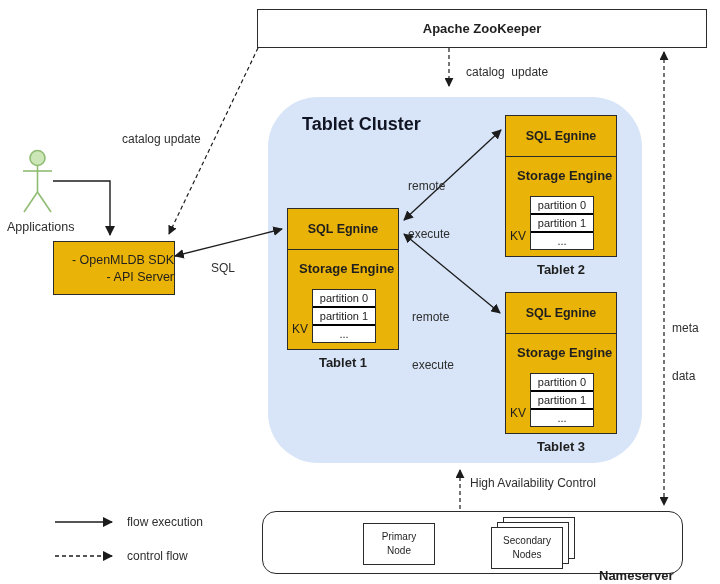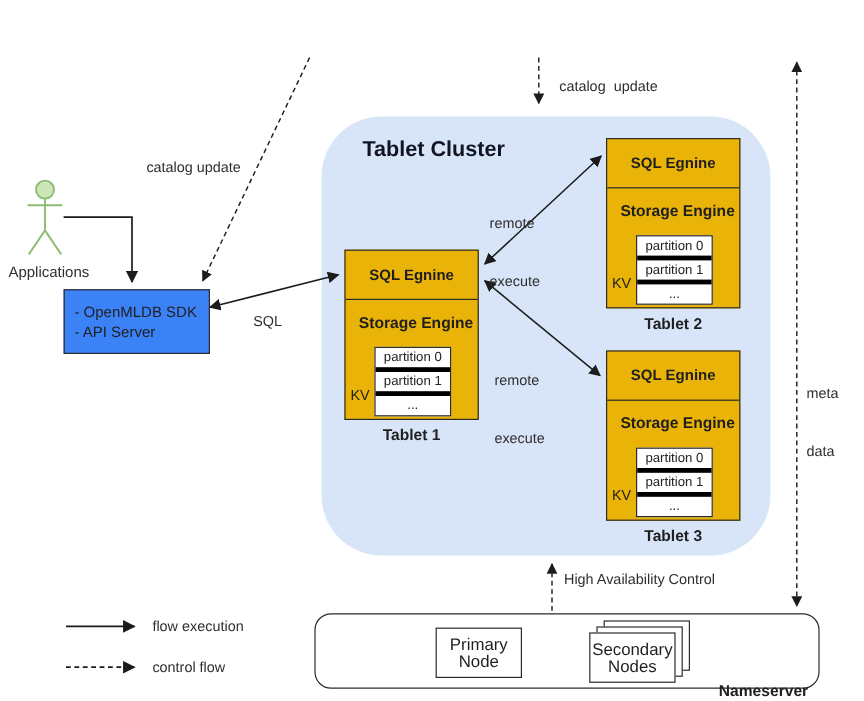--- a/index.html
+++ b/index.html
@@ -17,51 +17,51 @@
     left:257px;top:9px;width:448px;height:37px;background:#fff;
     border:1.4px solid #2b2b2b;display:flex;align-items:center;justify-content:center;
     font-weight:bold;font-size:13px;
   }
   .blob{
     left:268px;top:97px;width:374px;height:366px;background:#d8e5f8;border-radius:50px;
   }
   .cluster-title{left:302px;top:114px;font-weight:bold;font-size:18px;color:#101423;}
 
   .sdk-box{
-    left:53px;top:241px;width:112px;height:52px;background:#3b82f6;border:1.3px solid #2b2b2b;
+    left:53px;top:241px;width:112px;height:52px;background:#eab308;border:1.3px solid #2b2b2b;
     display:flex;flex-direction:column;justify-content:center;gap:3px;
-    padding-left:8px;font-size:12.5px;
+    padding-left:8px;font-size:12.5px;align-items:flex-end;
   }
 
   .tablet{
     position:absolute;width:112px;height:142px;background:#eab308;border:1.2px solid #2b2b2b;
     box-sizing:border-box;
   }
   .tablet-sql{
     height:40px;border-bottom:1.2px solid #2b2b2b;display:flex;align-items:center;
     justify-content:center;font-weight:bold;font-size:12.5px;
   }
   .tablet-storage{position:relative;height:100px;}
   .storage-label{position:absolute;left:11px;top:11px;font-weight:bold;font-size:13px;}
   .ptable{position:absolute;left:24px;top:39px;width:62px;border:1px solid #2b2b2b;background:#fff;}
   .prow{
     height:16px;font-size:11px;display:flex;align-items:center;justify-content:center;
-    border-bottom:4px solid #000000;color:#222;
+    border-bottom:2px solid #000000;color:#222;
   }
   .prow:last-child{border-bottom:none;}
   .kv-label{position:absolute;left:4px;top:72px;font-size:12px;}
   .tablet-name{position:absolute;width:112px;text-align:center;font-weight:bold;font-size:13px;}
 
   .ns-box{
     left:262px;top:511px;width:419px;height:61px;background:#fff;border:1.3px solid #2b2b2b;
     border-radius:14px;
   }
   .ns-inner{position:absolute;background:#fff;border:1.1px solid #2b2b2b;width:70px;height:40px;
     display:flex;flex-direction:column;align-items:center;justify-content:center;
-    font-size:14px;line-height:14px;text-align:center;}
+    font-size:10px;line-height:14px;text-align:center;}
   .ns-label{position:absolute;left:336px;top:32px;font-weight:bold;font-size:13px;margin-top:24px;}
   .stack-ghost{position:absolute;background:#fff;border:1.1px solid #2b2b2b;width:70px;height:40px;}
 </style>
 </head>
 <body>
 
 <div id="stage">
 
   <div class="abs blob"></div>
   <div class="abs cluster-title">Tablet Cluster</div>
@@ -98,20 +98,23 @@
     <line x1="404" y1="234" x2="500" y2="313" stroke="#1c1c1c" stroke-width="1.3" marker-start="url(#ah)" marker-end="url(#ah)"></line>
 
     <polyline points="390,240 390,314 380,314" fill="none" stroke="#1c1c1c" stroke-width="1.1" stroke-dasharray="3 3" marker-end="url(#ah)"></polyline>
     <polyline points="610,150 610,223 599,223" fill="none" stroke="#1c1c1c" stroke-width="1.1" stroke-dasharray="3 3" marker-end="url(#ah)"></polyline>
     <polyline points="610,325 610,398 599,398" fill="none" stroke="#1c1c1c" stroke-width="1.1" stroke-dasharray="3 3" marker-end="url(#ah)"></polyline>
 
     <line x1="55" y1="522" x2="112" y2="522" stroke="#1c1c1c" stroke-width="1.4" marker-end="url(#ah)"></line>
     <line x1="55" y1="556" x2="112" y2="556" stroke="#1c1c1c" stroke-width="1.4" stroke-dasharray="4 3" marker-end="url(#ah)"></line>
   </svg>
 
+  <div class="abs zk-box">
+    <span>Apache ZooKeeper</span>
+  </div>
 
   <div class="lbl" style="left:466px;top:64px;">catalog  update</div>
   <div class="lbl" style="left:122px;top:131px;">catalog update</div>
   <div class="lbl" style="left:211px;top:260px;">SQL</div>
   <div class="lbl" style="left:408px;top:146px;">
     <div>remote</div>
     <div>execute</div>
   </div>
   <div class="lbl" style="left:412px;top:277px;">
     <div>remote</div>

